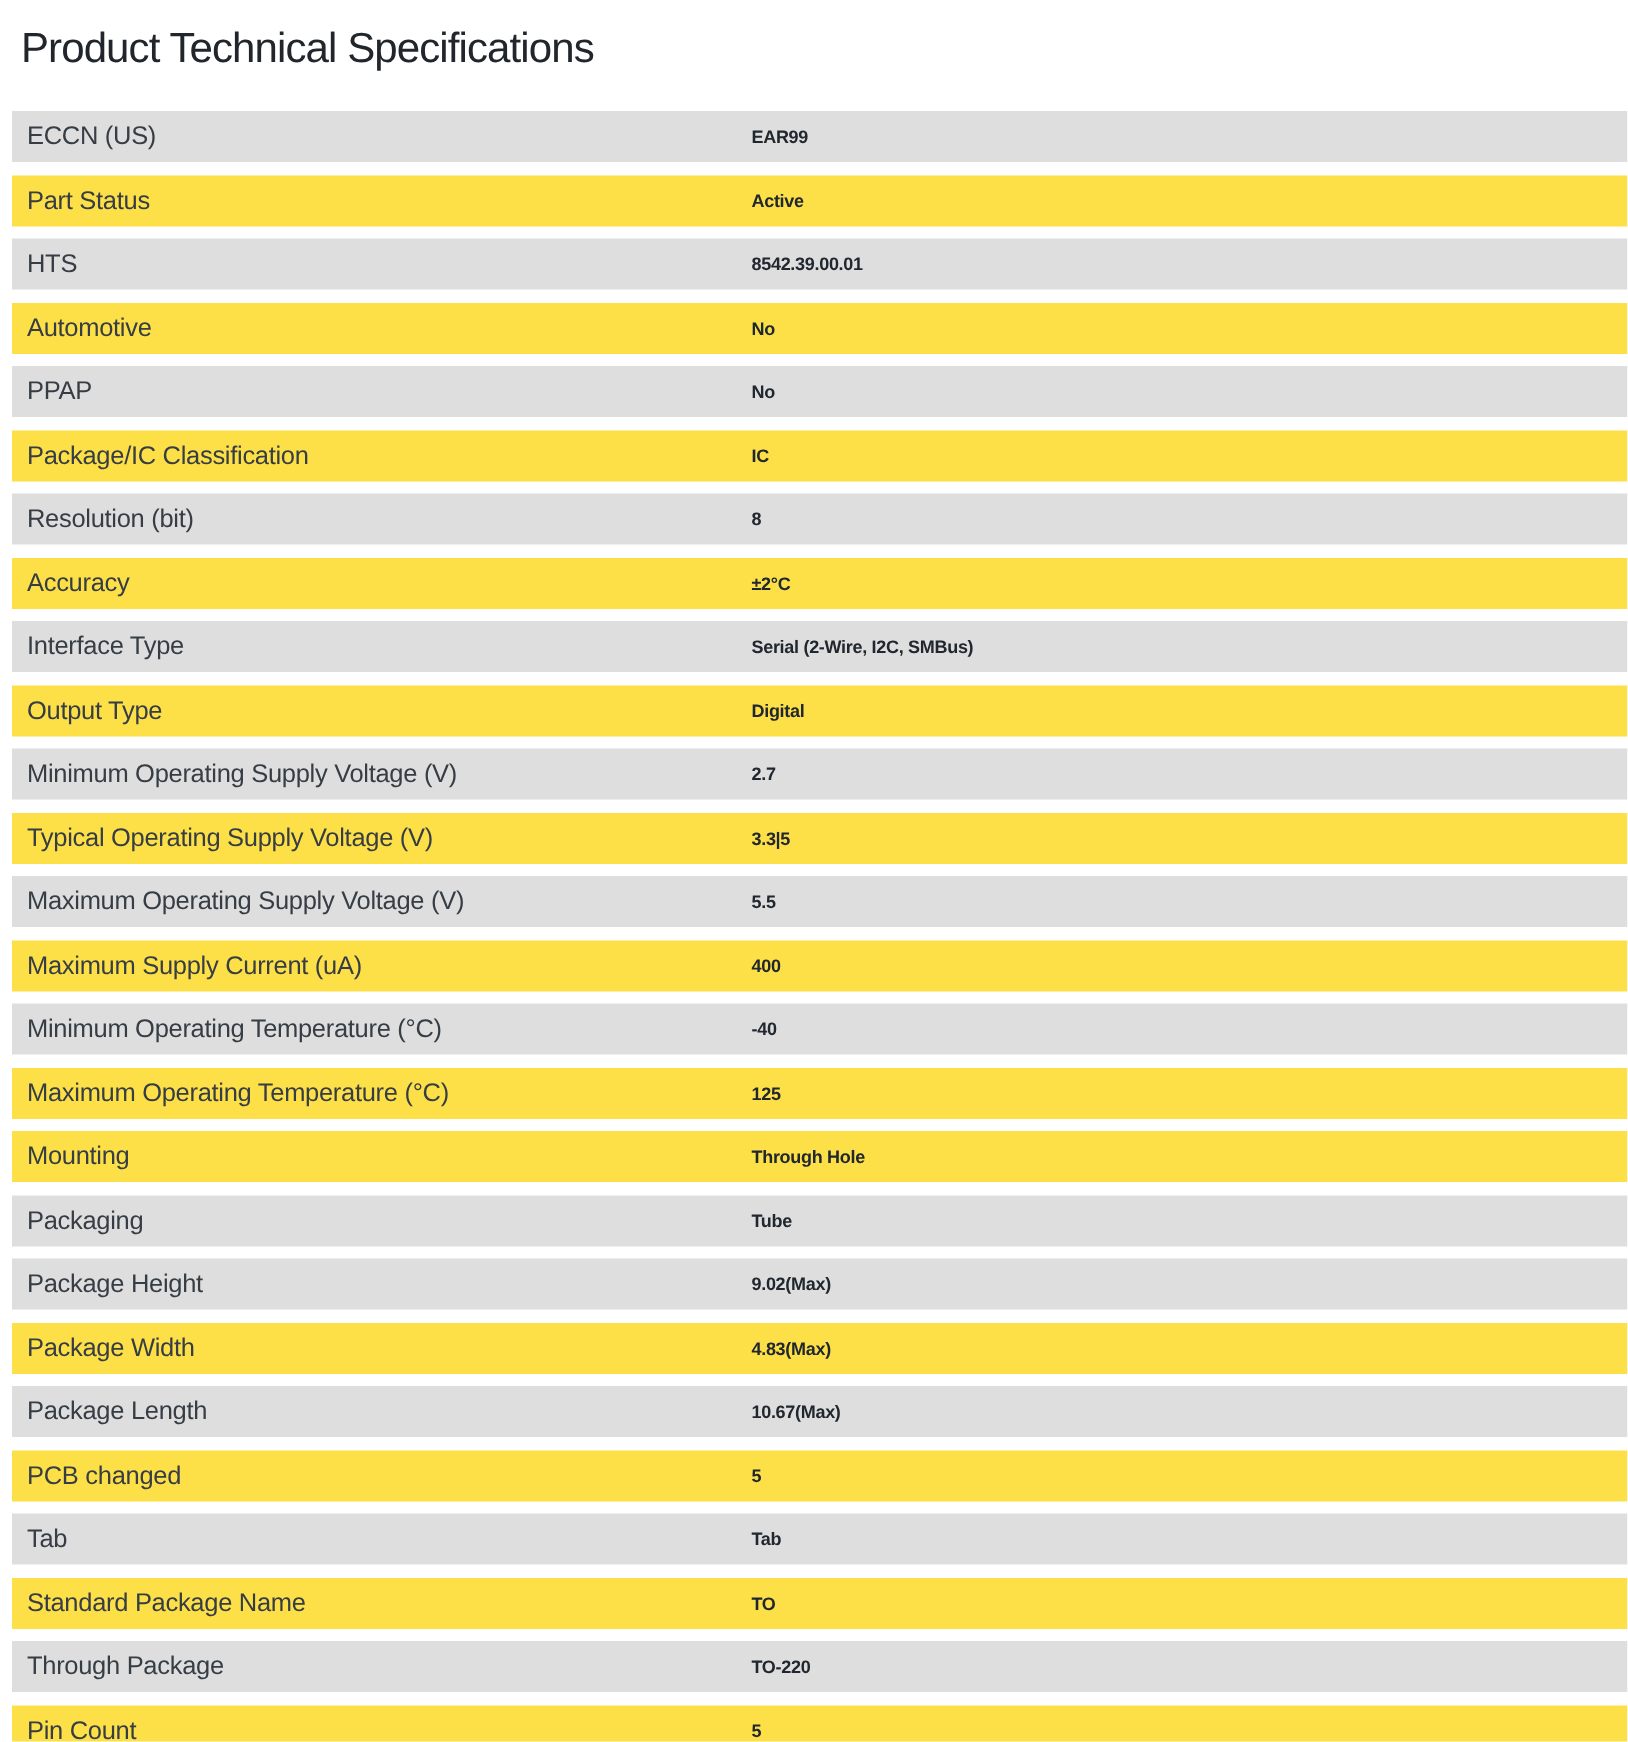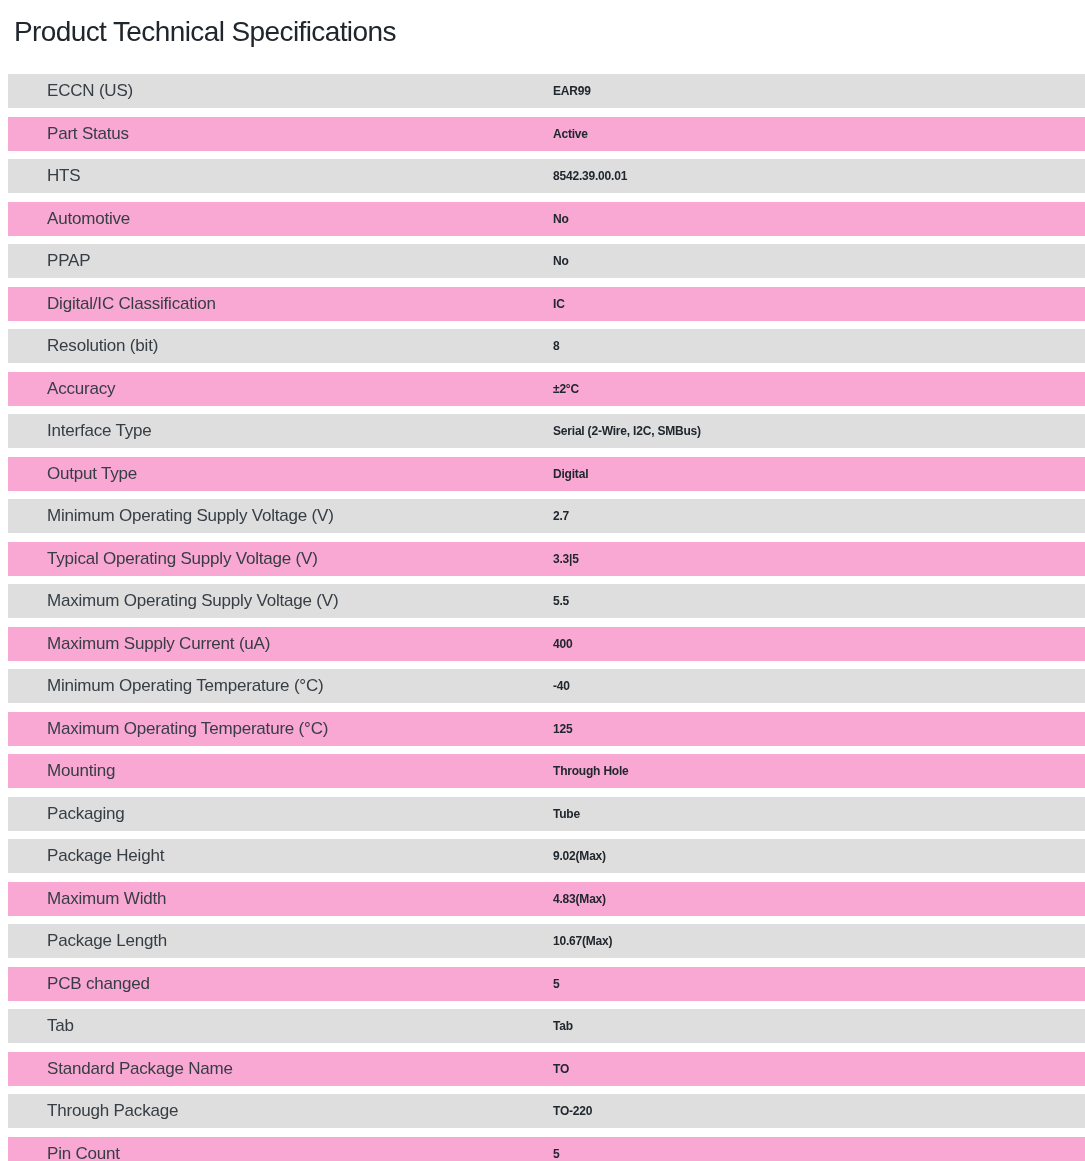--- a/index.html
+++ b/index.html
@@ -29,27 +29,27 @@
   }
   .spec-table {
     margin-top: 26px;
   }
   .spec-row {
     display: flex;
     align-items: center;
     height: 34px;
     margin-left: 8px;
     margin-bottom: 8.5px;
-    background: #f9a8d4;
+    background: #fde047;
   }
   .spec-row:last-child { margin-bottom: 0; align-items: center; }
   .spec-row.alt { background: var(--alt-bg); }
   .spec-label {
-    width: 545px;
-    padding-left: 39px;
+    width: 493px;
+    padding-left: 10px;
     font-size: 17px;
     font-weight: 400;
     letter-spacing: -0.2px;
     color: var(--label-color);
     white-space: nowrap;
   }
   .spec-value {
     flex: 1;
     font-size: 12px;
     font-weight: 700;
@@ -78,21 +78,21 @@
   </div>
     <div class="spec-row">
     <div class="spec-label">Automotive</div>
     <div class="spec-value">No</div>
   </div>
     <div class="spec-row alt">
     <div class="spec-label">PPAP</div>
     <div class="spec-value">No</div>
   </div>
     <div class="spec-row">
-    <div class="spec-label">Digital/IC Classification</div>
+    <div class="spec-label">Package/IC Classification</div>
     <div class="spec-value">IC</div>
   </div>
     <div class="spec-row alt">
     <div class="spec-label">Resolution (bit)</div>
     <div class="spec-value">8</div>
   </div>
     <div class="spec-row">
     <div class="spec-label">Accuracy</div>
     <div class="spec-value">±2°C</div>
   </div>
@@ -134,21 +134,21 @@
   </div>
     <div class="spec-row alt">
     <div class="spec-label">Packaging</div>
     <div class="spec-value">Tube</div>
   </div>
     <div class="spec-row alt">
     <div class="spec-label">Package Height</div>
     <div class="spec-value">9.02(Max)</div>
   </div>
     <div class="spec-row">
-    <div class="spec-label">Maximum Width</div>
+    <div class="spec-label">Package Width</div>
     <div class="spec-value">4.83(Max)</div>
   </div>
     <div class="spec-row alt">
     <div class="spec-label">Package Length</div>
     <div class="spec-value">10.67(Max)</div>
   </div>
     <div class="spec-row">
     <div class="spec-label">PCB changed</div>
     <div class="spec-value">5</div>
   </div>

